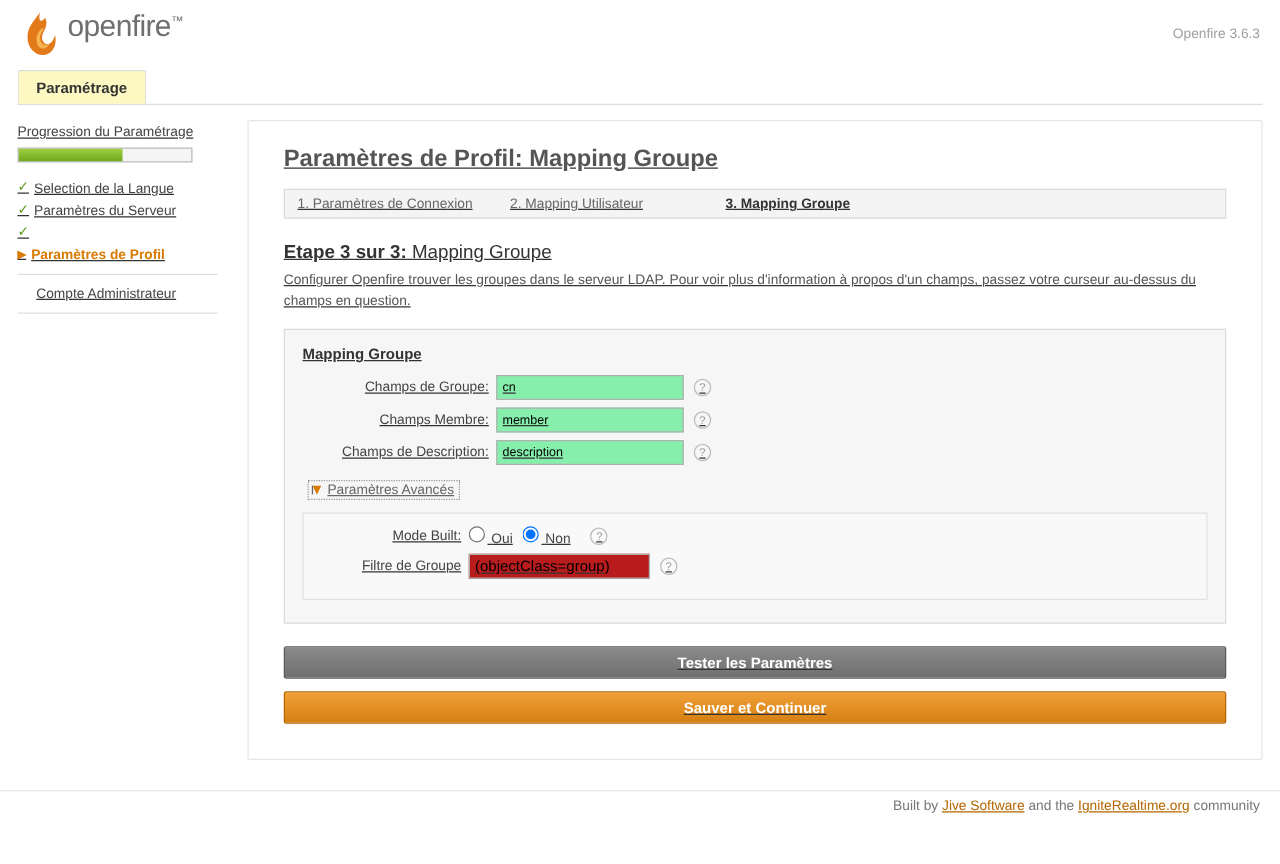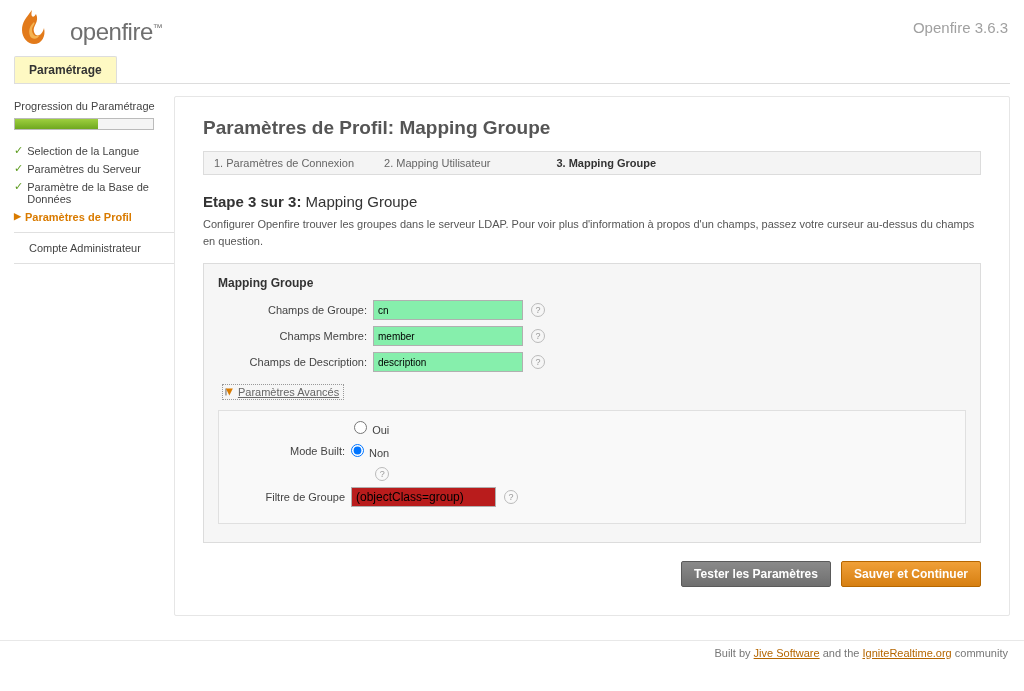--- a/index.html
+++ b/index.html
@@ -1,31 +1,31 @@
 <!DOCTYPE html>
 <html><head>
 <meta charset="utf-8">
 <style>
 * { box-sizing: border-box; margin: 0; padding: 0; }
 body { font-family: Arial, Helvetica, sans-serif; font-size: 12px; color: #333; background: #fff; }
 
 
 .header { display: flex; align-items: center; justify-content: space-between; padding: 8px 16px 4px; }
-.logo-wrap { display: flex; align-items: flex-end; gap: 22px; }
+.logo-wrap { display: flex; align-items: flex-start; gap: 6px; }
 .logo-flame { width: 32px; height: 38px; }
 .logo-text { font-size: 24px; color: #6f6f6f; letter-spacing: -0.5px; }
 .logo-text sup { font-size: 10px; vertical-align: top; position: relative; top: 4px; }
-.version { font-size: 15px; color: #a0a0a0; }
+.version { font-size: 11px; color: #a0a0a0; }
 
 
 .tab-row { margin: 6px 14px 0; border-bottom: 1px solid #ddd; display: flex; }
 .tab-row .tab { border: 1px solid #ddd; border-bottom: none; padding: 6px 14px; font-size: 12px; color: #333; background: #fef9c3; font-weight: bold; border-radius: 2px 2px 0 0; }
 
 
-.layout { display: flex; padding: 12px 14px 24px; gap: 0; align-items: flex-start; }
+.layout { display: flex; padding: 12px 14px 24px; gap: 24px; align-items: flex-start; text-decoration: underline; }
 
 
 .sidebar { width: 160px; flex-shrink: 0; padding: 4px 0; }
 .progress-title { font-size: 11px; color: #444; margin-bottom: 6px; }
 .progress-bar { width: 140px; height: 12px; border: 1px solid #bbb; background: #f5f5f5; position: relative; margin-bottom: 12px; }
 .progress-fill { position: absolute; inset: 0 auto 0 0; background: linear-gradient(#9ecf3f, #6fa81f); }
 .side-item { display: flex; align-items: flex-start; gap: 4px; font-size: 11px; padding: 3px 0; color: #444; }
 .side-item.current { color: #d97b00; font-weight: bold; }
 .check { color: #5c9b1e; font-size: 11px; line-height: 1; }
 .arrow-current { color: #d97b00; font-size: 9px; }
@@ -48,26 +48,26 @@
 .form-row label { width: 155px; text-align: right; padding-right: 6px; font-size: 11px; color: #444; }
 .form-row input[type=text] { width: 150px; height: 20px; border: 1px solid #b0b0b0; padding: 1px 4px; font-size: 10px; background: #86efac; }
 .help { width: 14px; height: 14px; border: 1px solid #bbb; border-radius: 50%; display: inline-flex; align-items: center; justify-content: center; font-size: 9px; color: #999; margin-left: 8px; }
 
 .adv-toggle { display: inline-flex; align-items: center; gap: 4px; border: 1px dotted #999; padding: 1px 4px; font-size: 11px; color: #666; margin: 6px 4px 10px 4px; text-decoration: underline; }
 .adv-arrow { color: #d97b00; font-size: 9px; transform: rotate(90deg); display: inline-block; }
 
 .adv-box { border: 1px solid #e0e0e0; background: #f9f9f9; padding: 10px 12px; }
 .adv-row { display: flex; align-items: center; margin-bottom: 6px; font-size: 11px; color: #444; }
 .adv-row label.lbl { width: 120px; text-align: right; padding-right: 6px; }
-.radio-opts { display: flex; align-items: flex-end; gap: 8px; flex-direction: column; }
+.radio-opts { display: flex; align-items: center; gap: 8px; }
 .radio-opts input[type=radio] { margin: 0 2px 0 0; }
 .adv-row input[type=text] { width: 145px; height: 20px; border: 1px solid #b0b0b0; padding: 1px 4px; font-size: 12px; background: #b91c1c; }
 
 
-.btn-row { display: flex; justify-content: flex-end; gap: 10px; margin-top: 18px; }
+.btn-row { display: flex; justify-content: flex-end; gap: 10px; margin-top: 18px; flex-direction: column; }
 .btn { padding: 5px 12px; font-size: 12px; font-weight: bold; color: #fff; border: 1px solid; border-radius: 2px; cursor: pointer; }
 .btn-gray { background: linear-gradient(#8a8a8a, #6f6f6f); border-color: #5a5a5a; }
 .btn-orange { background: linear-gradient(#f0a038, #d67f12); border-color: #b56600; }
 
 
 .footer { border-top: 1px solid #e8e8e8; text-align: right; padding: 6px 16px 14px; font-size: 11px; color: #777; }
 .footer a { color: #b56600; text-decoration: underline; }
 </style>
 </head>
 <body>
@@ -98,21 +98,20 @@
     <div class="side-item">
       <span class="check">✓</span>
       <span>Selection de la Langue</span>
     </div>
     <div class="side-item">
       <span class="check">✓</span>
       <span>Paramètres du Serveur</span>
     </div>
     <div class="side-item">
       <span class="check">✓</span>
-      <span>Paramètre de la Base de Données</span>
     </div>
     <div class="side-item current">
       <span class="arrow-current">▶</span>
       <span>Paramètres de Profil</span>
     </div>
     <div class="side-sep"></div>
     <div class="side-item">
       <span style="width:11px"></span>
       <span>Compte Administrateur</span>
     </div>

